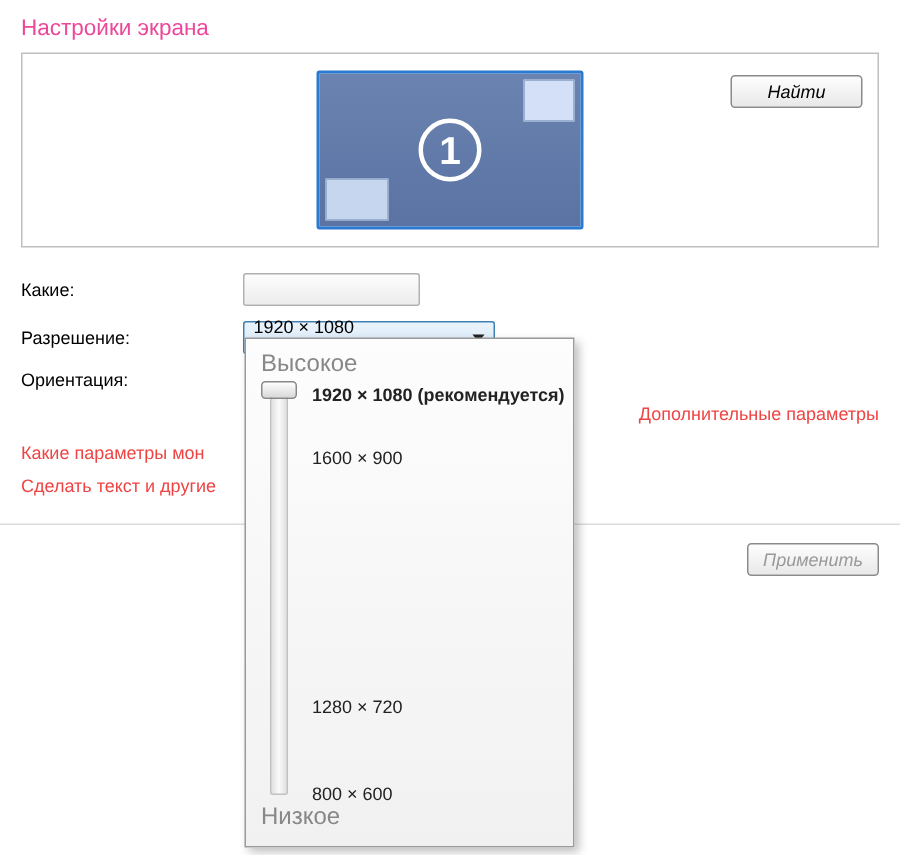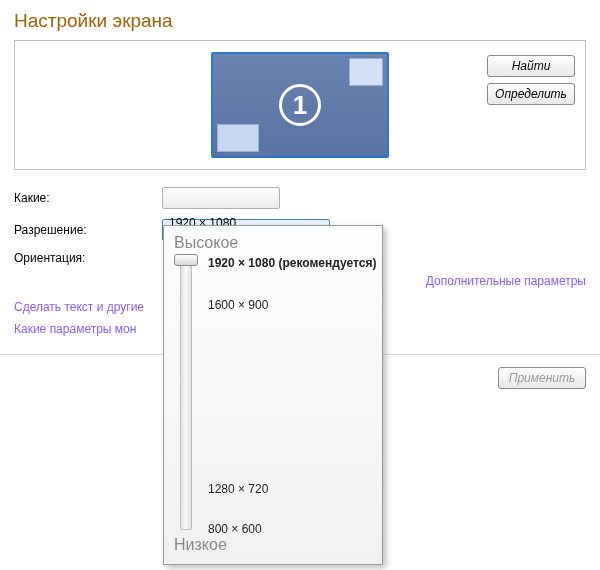--- a/index.html
+++ b/index.html
@@ -1,18 +1,18 @@
 <!DOCTYPE html>
 <html><head>
 <meta charset="utf-8">
 <style>
 * { box-sizing: border-box; margin: 0; padding: 0; font-family: "Segoe UI", Tahoma, sans-serif; }
 body { background: #fff; width: 600px; height: 570px; overflow: hidden; position: relative; font-size: 12px; }
 
-.header { color: #a16207; font-size: 19px; padding: 10px 14px 8px; }
+.header { color: #ec4899; font-size: 15px; padding: 10px 14px 8px; }
 
 .monitor-panel {
   margin: 0 14px 12px;
   border: 1px solid #bfbfbf;
   height: 130px;
   position: relative;
   display: flex;
   align-items: center;
   justify-content: center;
 }
@@ -76,21 +76,21 @@
   background: linear-gradient(#eaf3fb, #d6e8f8);
   border-radius: 2px;
   padding: 0 6px;
   display: flex; align-items: center; justify-content: space-between;
   font-size: 12px;
   cursor: pointer;
 }
 .chev { border-left: 4px solid transparent; border-right: 4px solid transparent; border-top: 5px solid #222; }
 
 .links { padding: 4px 14px; }
-.link { color: #8b5cf6; padding: 4px 0; cursor: pointer; }
+.link { color: #ef4444; padding: 4px 0; cursor: pointer; }
 .adv-link { text-align: right; padding: 4px 14px; }
 
 .btn-row {
   border-top: 1px solid #dcdcdc;
   margin-top: 10px;
   padding: 12px 14px 0 0;
   display: flex; justify-content: flex-end; gap: 8px;
 }
 
 .dropdown {
@@ -129,21 +129,20 @@
 <div class="header">Настройки экрана</div>
 
 <div class="monitor-panel">
   <div class="monitor-thumb">
     <div class="mini-desktop-tr"></div>
     <div class="mini-desktop-bl"></div>
     <div class="monitor-number">1</div>
   </div>
   <div class="side-buttons">
     <button class="win-btn">Найти</button>
-    <button class="win-btn">Определить</button>
   </div>
 </div>
 
 <div class="form-row">
   <div class="form-label">Какие:</div>
   <div class="screen-select-dummy"></div>
 </div>
 
 <div class="form-row">
   <div class="form-label">Разрешение:</div>
@@ -155,33 +154,33 @@
 
 <div class="form-row">
   <div class="form-label">Ориентация:</div>
 </div>
 
 <div class="adv-link">
   <span class="link">Дополнительные параметры</span>
 </div>
 
 <div class="links">
+  <div class="link">Какие параметры мон</div>
   <div class="link">Сделать текст и другие</div>
-  <div class="link">Какие параметры мон</div>
 </div>
 
 <div class="btn-row">
   <button class="win-btn" style="visibility:hidden">OK</button>
   <button class="win-btn" disabled="">Применить</button>
 </div>
 
 <div class="dropdown">
   <div class="dd-caption">Высокое</div>
   <div class="dd-track"></div>
   <div class="dd-handle"></div>
   <div id="dd-opts">
       <div class="dd-opt bold" style="top: 30px;">1920 × 1080 (рекомендуется)</div>
       <div class="dd-opt" style="top: 72px;">1600 × 900</div>
-      <div class="dd-opt" style="top: 238px; margin-top: 18px;">1280 × 720</div>
+      <div class="dd-opt" style="top: 238px;">1280 × 720</div>
       <div class="dd-opt" style="top: 296px;">800 × 600</div>
     </div>
   <div class="dd-caption" style="position:absolute;left:10px;bottom:6px;">Низкое</div>
 </div>
 
 </body></html>

